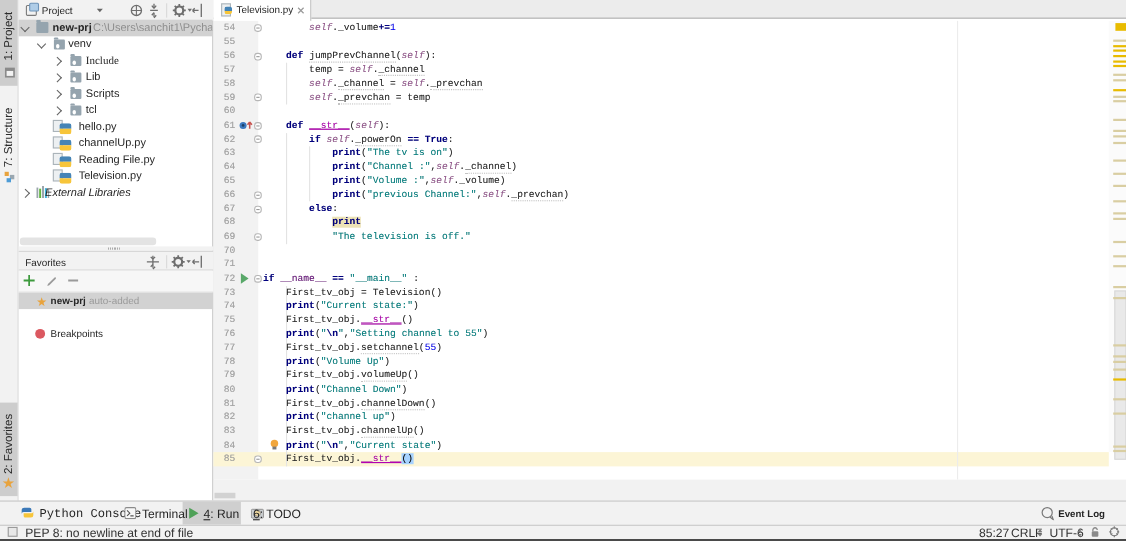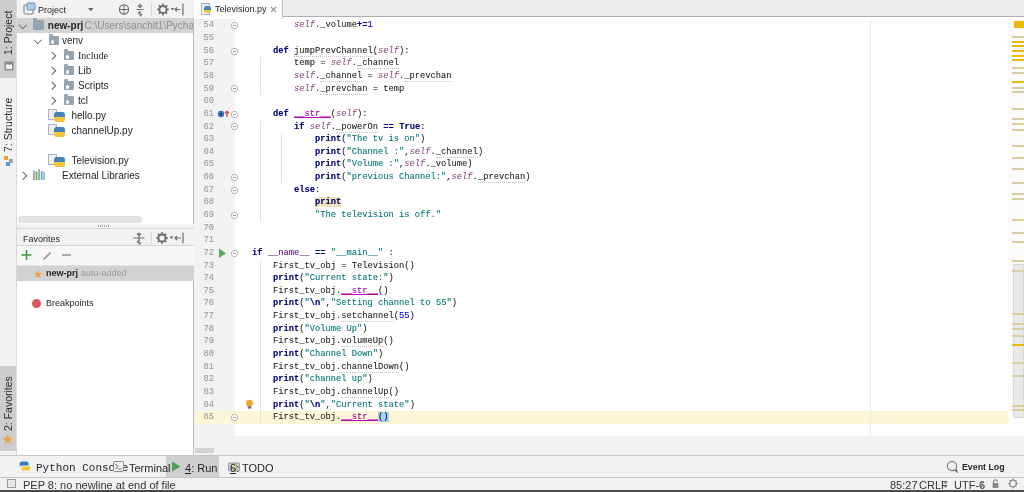--- a/index.html
+++ b/index.html
@@ -14,21 +14,21 @@
   #projhead{position:absolute;left:17px;top:0;width:177px;height:19px;background:#F2F2F2;border-bottom:1px solid #E0E0E0;box-sizing:border-box;}
   #favhead{left:17px;top:228px;width:177px;height:18px;background:#F2F2F2;border-top:1px solid #D4D4D4;border-bottom:1px solid #D4D4D4;box-sizing:border-box;}
   #favtools{left:17px;top:246px;width:177px;height:20px;background:#F7F7F7;border-bottom:1px solid #E4E4E4;box-sizing:border-box;}
   
   #tabbar{left:194px;top:0;width:830px;height:16.5px;background:#ECECEC;border-bottom:1.5px solid #AEAEAE;box-sizing:border-box;}
   #tab1{left:194px;top:0;width:89px;height:18.5px;background:#fff;border-right:1px solid #C0C0C0;box-sizing:border-box;}
   #gutter{left:194px;top:19px;width:41px;height:417px;background:#F2F2F2;}
   #editor{left:235px;top:19px;width:773px;height:417px;background:#fff;}
   pre{margin:0;font-family:"Liberation Mono",monospace;font-size:8.75px;line-height:12.64px;text-shadow:0 0 0.5px rgba(0,0,0,0.25);}
   #lnums{left:194px;top:19.4px;width:20px;text-align:right;color:#A6A6A6;}
-  #code{left:252px;top:19.4px;}
+  #code{left:239px;top:19.4px;}
   .k{color:#000080;font-weight:bold;}
   .s{color:#008080;}
   .n{color:#0000FF;}
   .se{color:#94558D;font-style:italic;}
   .m{color:#B200B2;text-decoration:underline;}
   .e{color:#000080;font-weight:bold;}
   .dn{color:#660E7A;}
   .w{border-bottom:1px dotted #C3C3C3;}
   #hl68{background:#EDE3B6;}
   #sel85{background:#A6D2FF;text-decoration:none;color:#000;}
@@ -156,38 +156,46 @@
     <span style="position:absolute;left:54.5px;">hello.py</span>
   </div>
   <div class="row" style="top:122.5px;">
     <div class="pydoc" style="left:31.4px;top:1px;"></div>
     <div class="pylogo" style="left:36.5px;top:4px;width:11px;height:10px;">
         <i style="width:11px;height:5px;"></i>
         <b style="width:11px;height:5px;"></b>
       </div>
     <span style="position:absolute;left:54.5px;">channelUp.py</span>
   </div>
+  <div class="row" style="top:137.5px;">
+    <div class="pydoc" style="left:31.4px;top:1px;"></div>
+    <div class="pylogo" style="left:36.5px;top:4px;width:11px;height:10px;">
+        <i style="width:11px;height:5px;"></i>
+        <b style="width:11px;height:5px;"></b>
+      </div>
+    <span style="position:absolute;left:54.5px;">Reading File.py</span>
+  </div>
   <div class="row" style="top:152.5px;">
     <div class="pydoc" style="left:31.4px;top:1px;"></div>
     <div class="pylogo" style="left:36.5px;top:4px;width:11px;height:10px;">
         <i style="width:11px;height:5px;"></i>
         <b style="width:11px;height:5px;"></b>
       </div>
     <span style="position:absolute;left:54.5px;">Television.py</span>
   </div>
   <div class="row" style="top:167.5px;">
     <i class="chev r" style="left:3.4px;top:5px;"></i>
     <svg style="position:absolute;left:16.4px;top:1.5px;" width="12" height="11" viewBox="0 0 12 11">
       <rect x="0" y="1.5" width="1.8" height="9.5" fill="#9AA5AC"></rect>
       <rect x="2.6" y="2.5" width="1.8" height="8.5" fill="#62B543"></rect>
       <rect x="5.2" y="0" width="1.8" height="11" fill="#9AA5AC"></rect>
       <rect x="7.8" y="2" width="1.8" height="9" fill="#40B6E0"></rect>
       <rect x="10.4" y="3" width="1.4" height="8" fill="#9AA5AC"></rect>
     </svg>
-    <span style="position:absolute;left:45px;">External Libraries</span>
+    <span style="position:absolute;left:24px;font-style:italic;">External Libraries</span>
   </div>
   
   <div class="abs" style="left:18px;top:215.5px;width:124px;height:7px;background:#E3E3E3;border-radius:3px;"></div>
   
   <div class="abs" style="left:17px;top:224px;width:177px;height:4px;background:#F2F2F2;"></div>
   <div class="abs" style="left:98px;top:225px;width:11px;height:2px;background:repeating-linear-gradient(90deg,#ABABAB 0 1px,transparent 1px 2px);"></div>
   
   <div class="abs" id="favhead">
     <svg width="177" height="18" viewBox="0 0 177 18">
       <text x="6" y="13" font-size="9" fill="#262626">Favorites</text>

